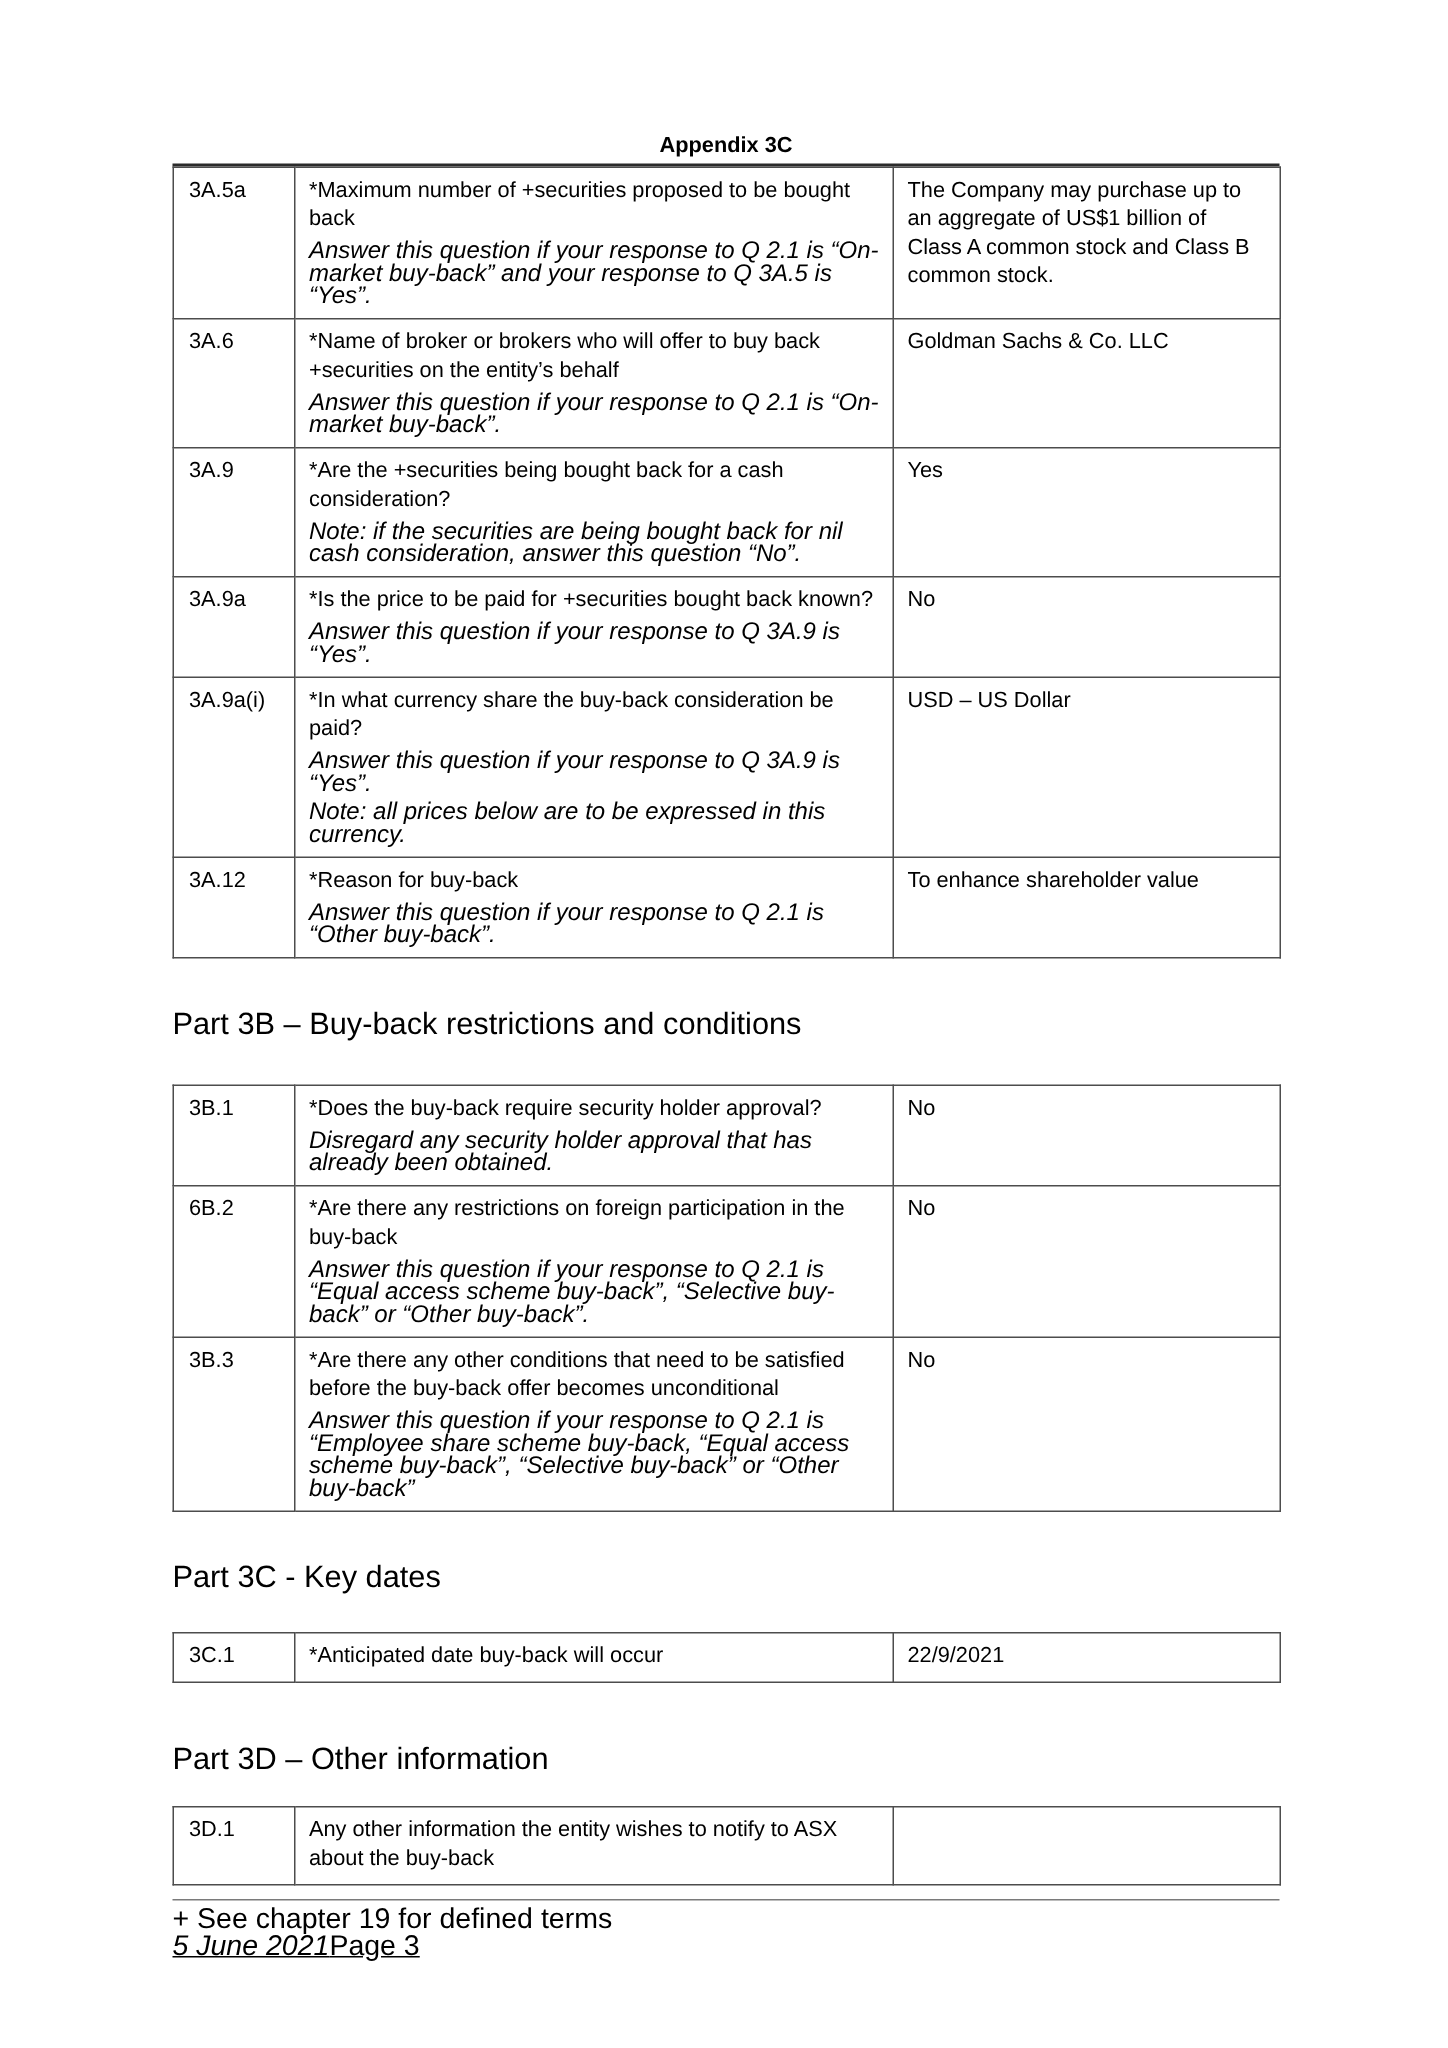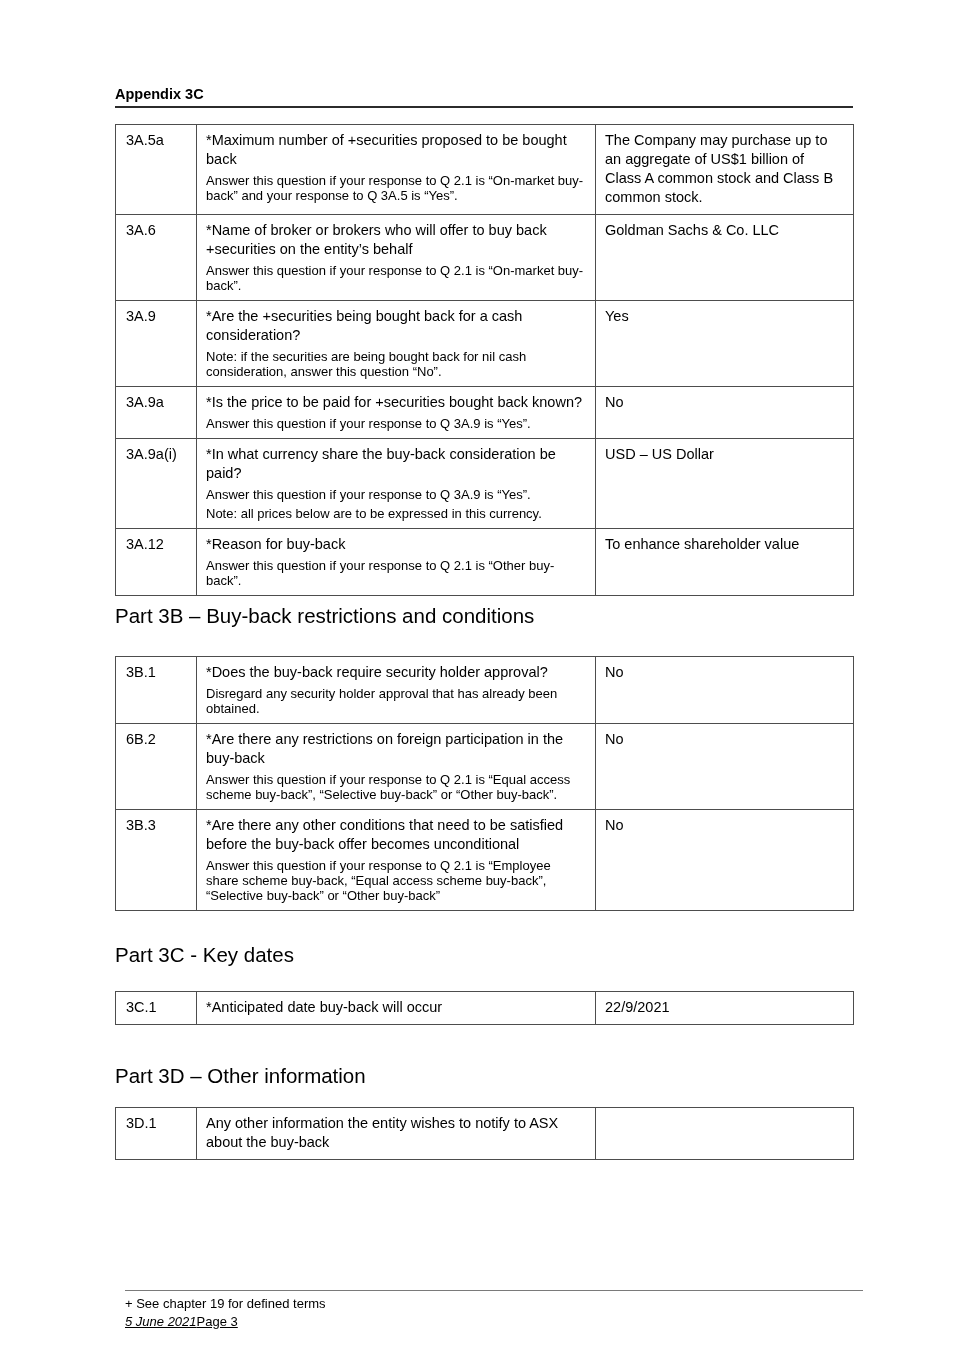--- a/index.html
+++ b/index.html
@@ -13,77 +13,78 @@
     color: #000;
     overflow: hidden;
   }
   .content {
     position: absolute;
     left: 115px;
     top: 0;
     width: 738px;
   }
   .doc-header {
-    padding-top: 85px;
-    text-align: left;
+    padding-top: 59px;
+    text-align: center;
     font-weight: bold;
     font-size: 14.5px;
     line-height: 18px;
+    margin-top: 29px;
   }
   .header-rule {
     border: none;
     border-top: 2px solid #2b2b2b;
     margin: 3px 0 0 0;
   }
   section h2 {
     font-weight: 400;
     font-size: 20.5px;
     line-height: 24px;
     margin: 0;
   }
-  #sections > section:nth-child(2) h2 { margin: 8px 0 28px 0; }
+  #sections > section:nth-child(2) h2 { margin: 32px 0 28px 0; }
   #sections > section:nth-child(3) h2 { margin: 32px 0 24px 0; }
   #sections > section:nth-child(4) h2 { margin: 39px 0 19px 0; }
   table.form-table {
     width: 100%;
     border-collapse: collapse;
     table-layout: fixed;
   }
-  #sections > section:nth-child(1) table.form-table { margin-top: 16px; }
+  #sections > section:nth-child(1) table.form-table { }
   td {
     border: 1px solid #4d4d4d;
     vertical-align: top;
     padding: 6px 9px 7px 9px;
     font-size: 14.5px;
     line-height: 19px;
   }
   td.cell-id { padding-left: 10px; }
   .q-text { margin: 0; }
   p.note {
-    font-size: 13px;
+    font-style: italic;
+    font-size: 16px;
     line-height: 15px;
     margin: 4px 0 0 0;
   }
   td.group-header-cell { padding: 6px 9px 7px 9px; }
   .th-title { font-weight: bold; margin: 0; font-size: 14.5px; line-height: 19px; }
   .th-note {
     font-style: italic;
     font-size: 12px;
     line-height: 15px;
     margin: 4px 0 0 0;
     font-weight: 400;
   }
   .doc-footer {
     position: absolute;
-    left: 125px;
+    left: 115px;
     top: 1266px;
     width: 738px;
-    font-size: 13px;
+    font-size: 19px;
     line-height: 18px;
-    margin-top: 24px;
   }
   .footer-rule {
     border: none;
     border-top: 1.5px solid #7a7a7a;
     margin: 0 0 4px 0;
   }
   .footer-row {
     display: flex;
     justify-content: flex-start;
     text-decoration: underline;

